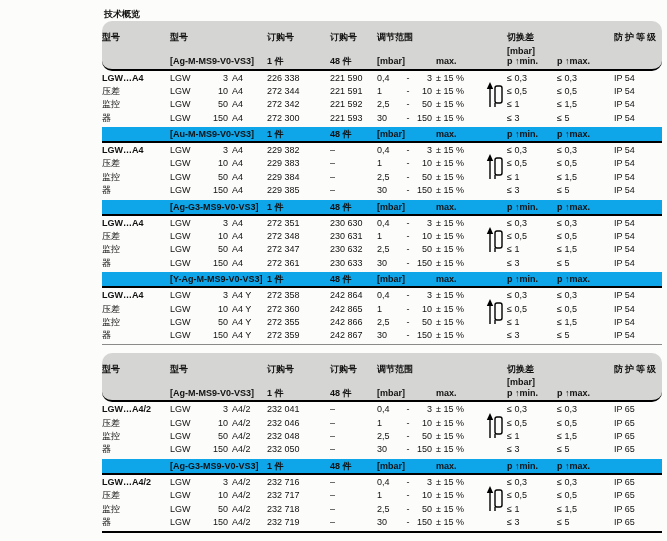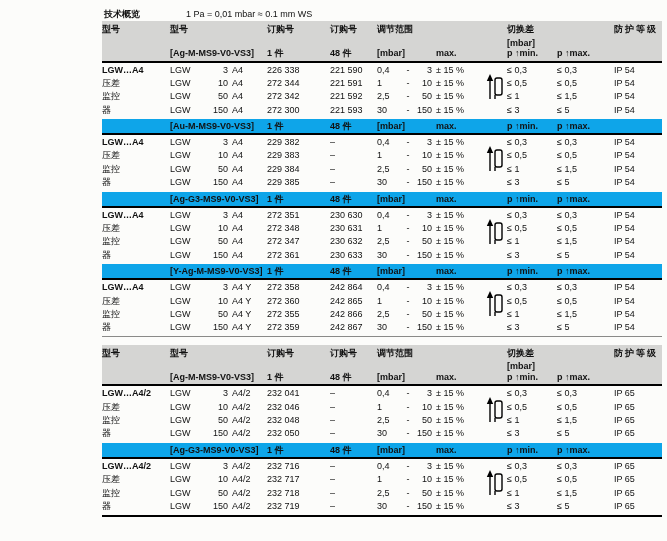--- a/index.html
+++ b/index.html
@@ -19,21 +19,21 @@
   .topline .t{font-weight:700;}
 
   
   .grid{display:grid;grid-template-columns:68px 97px 63px 47px 55px 55px 20px 50px 57px 44px;}
   .c1{grid-column:1;} .c2{grid-column:2;} .c3{grid-column:3;} .c4{grid-column:4;}
   .c5{grid-column:5;} .c6{grid-column:6;} .c8{grid-column:8;}
   .c9{grid-column:9;} .c10{grid-column:10;}
   .span56{grid-column:5 / span 2;}
   .span89{grid-column:8 / span 2;}
 
-  .hdr-band{background:#d5d5d3;border-bottom:2px solid #000;padding:3px 0 2px;}
+  .hdr-band{background:#d5d5d3;border-bottom:2px solid #000;padding:11px 0 2px;border-radius:10px;}
   .hdr-row1{line-height:10.5px;}
   .hdr-row1 .wrapcol{width:28px;}
   .hdr-row1 .protcol{letter-spacing:2px;line-height:10.5px;}
   .hdr-row1 div{font-weight:700;}
   .hdr-row2{margin-top:3px;align-items:end;line-height:10.5px;font-weight:700;}
   .subhdr{background:#0ea5e9;border-bottom:2px solid #000;height:14px;line-height:14px;font-weight:700;margin-top:1px;}
   .subhdr .c2, .hdr-row2 .c2{white-space:nowrap;}
 
   .rows-wrap{position:relative;padding:1px 0;}
   .drow{height:13.4px;line-height:13.4px;white-space:nowrap;}
@@ -53,21 +53,20 @@
   .table1-end{border-top:1px solid #8a8a88;height:0;}
   .table-gap{height:8px;}
   .final-rule{border-top:2px solid #000;height:0;margin-top:1px;}
 </style>
 </head>
 <body>
 
 <div class="content">
   <div class="topline">
     <span class="t">技术概览</span>
-    <span>1 Pa = 0,01 mbar ≈ 0.1 mm WS</span>
   </div>
   <div id="tables-root">
       <div class="spec-table">
         <div class="hdr-band">
           <div class="grid hdr-row1">
             <div class="c1">型号</div>
             <div class="c2">型号</div>
             <div class="c3 wrapcol">订购号</div>
             <div class="c4 wrapcol">订购号</div>
             <div class="span56">调节范围</div>

